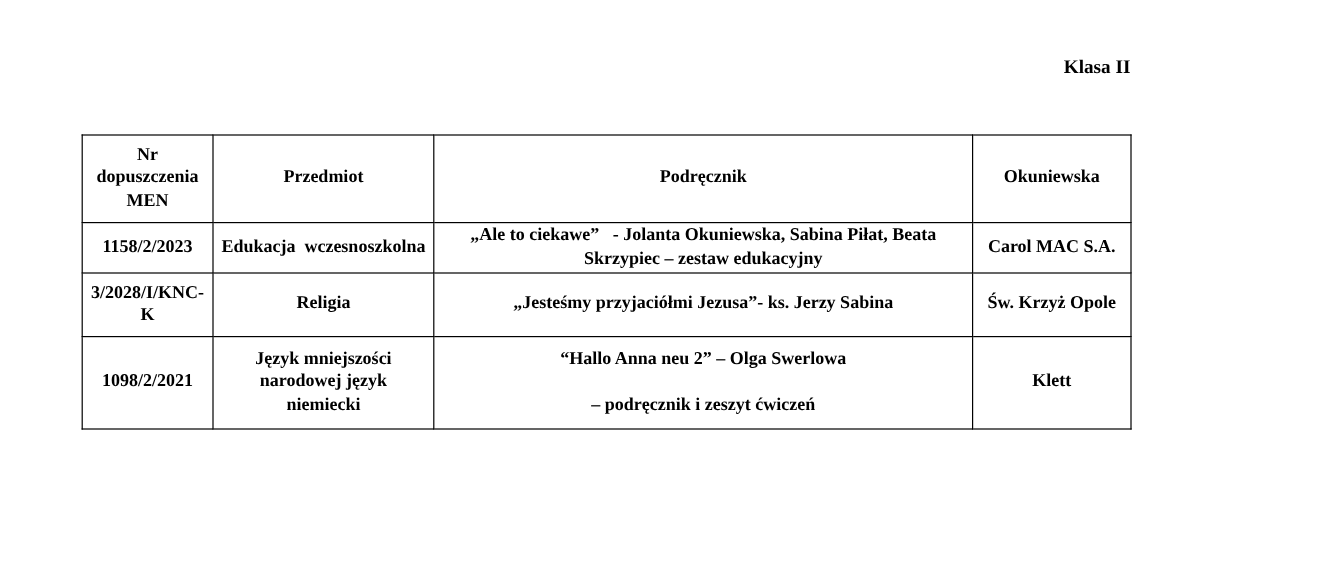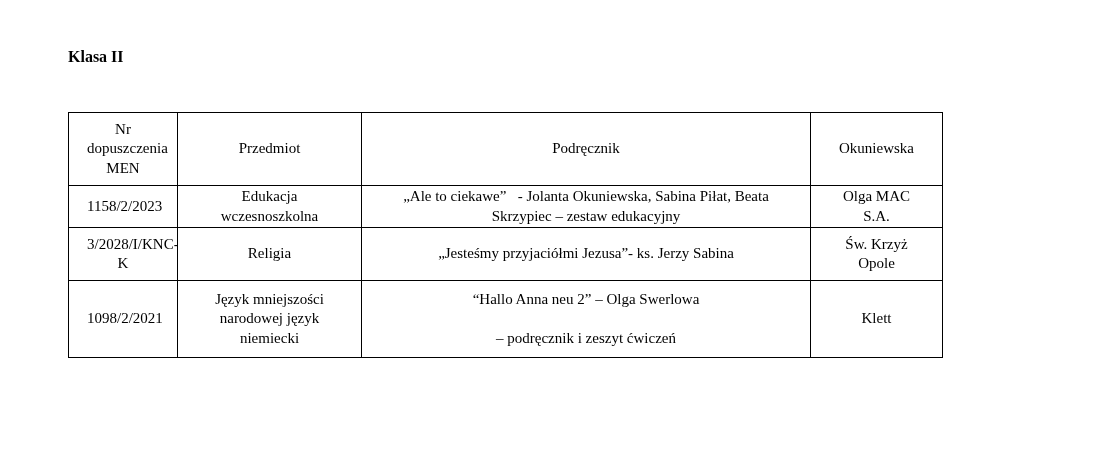--- a/index.html
+++ b/index.html
@@ -12,39 +12,39 @@
     font-family: "Liberation Serif", serif;
     color: #000000;
     overflow: hidden;
   }
   .doc {
     margin-left: 68px;
     width: 874px;
     padding-top: 47px;
   }
   .doc-title {
-    text-align: left;
+    text-align: right;
     font-weight: bold;
     font-size: 16px;
     line-height: 19px;
   }
   table.books {
     border-collapse: collapse;
     table-layout: fixed;
     width: 874px;
     margin-top: 46px;
   }
   table.books th,
   table.books td {
     border: 1.5px solid #000000;
     font-size: 15px;
-    font-weight: normal;
+    font-weight: bold;
     text-align: center;
     vertical-align: middle;
-    padding: 1px 18px;
+    padding: 1px 3px;
     line-height: 1.27;
     white-space: pre-wrap;
     overflow: hidden;
   }
   col.c-nr   { width: 109px; }
   col.c-prz  { width: 184px; }
   col.c-pod  { width: 449px; }
   col.c-wyd  { width: 132px; }
   tr.h-header { height: 73px; }
   tr.h-r1 { height: 42px; }
@@ -74,21 +74,21 @@
         <th>Podręcznik</th>
         <th>Okuniewska</th>
       </tr>
     </thead>
     <tbody>
       <tr class="h-r1">
         <td>1158/2/2023</td>
         <td>Edukacja  wczesnoszkolna</td>
         <td>„Ale to ciekawe”   - Jolanta Okuniewska, Sabina Piłat, Beata
 Skrzypiec – zestaw edukacyjny</td>
-        <td>Olga MAC S.A.</td>
+        <td>Carol MAC S.A.</td>
       </tr>
       <tr class="h-r3">
         <td>3/2028/I/KNC-
 K</td>
         <td>Religia</td>
         <td>„Jesteśmy przyjaciółmi Jezusa”- ks. Jerzy Sabina</td>
         <td>Św. Krzyż Opole</td>
       </tr>
       <tr class="h-r4">
         <td>1098/2/2021</td>

